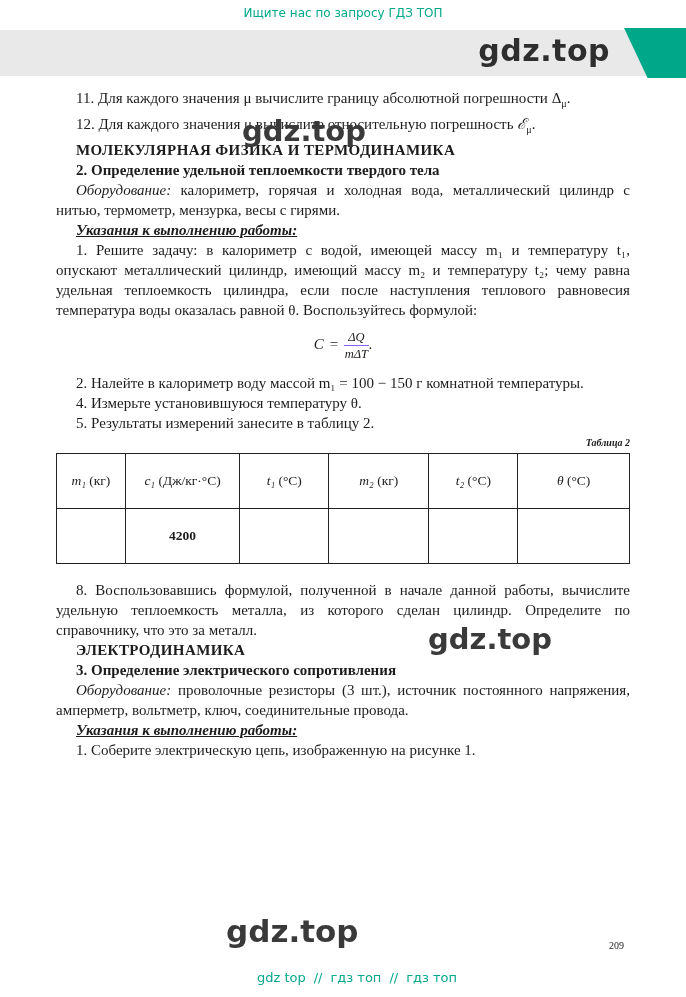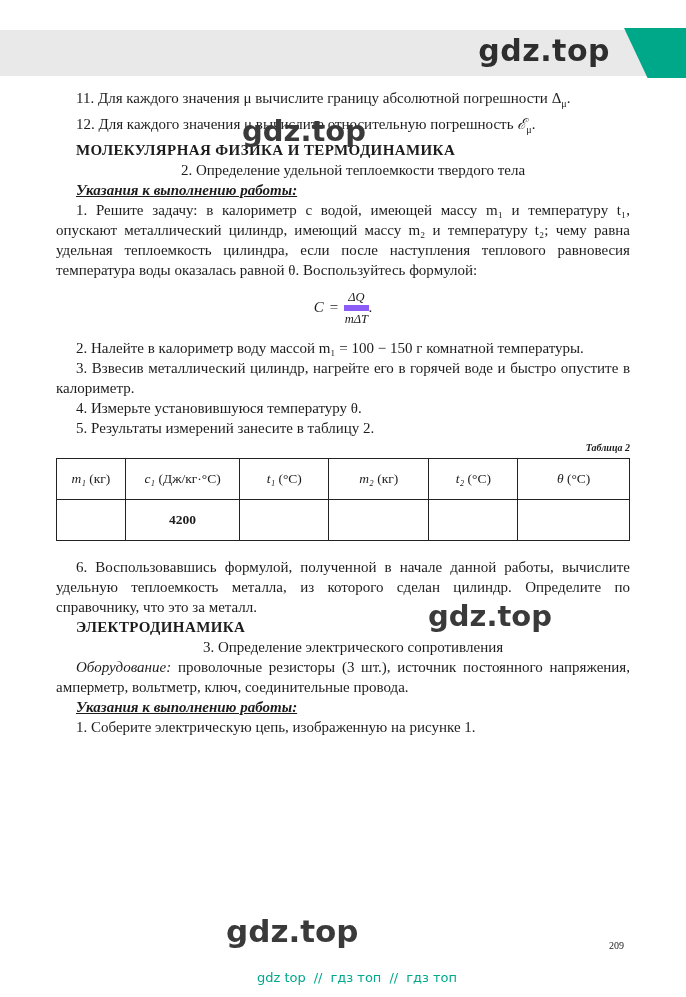--- a/index.html
+++ b/index.html
@@ -35,37 +35,37 @@
     position:absolute;top:88px;left:56px;width:574px;
     font-size:15px;line-height:20px;text-align:justify;
   }
   .content p{margin:0;text-indent:20px;}
   sub{font-size:10px;}
   .script-e{font-style:italic;font-family:"DejaVu Serif", serif;}
   .chapter-heading{
     text-align:left;text-indent:0;font-weight:bold;letter-spacing:0.4px;
     margin:17px 0 13px;
   }
-  .section-heading{text-align:center;text-indent:0;font-weight:normal;margin:12px 0 13px;}
+  .section-heading{text-align:left;text-indent:0;font-weight:bold;margin:12px 0 13px;}
   .lead-italic{font-style:italic;}
   .instr-heading{font-style:italic;font-weight:bold;text-decoration:underline;}
   .formula-block{text-align:center;text-indent:0 !important;margin:9px 0 10px;}
   .f-var{font-style:italic;margin-right:6px;}
   .f-eq{margin-right:6px;}
   .frac{
     display:inline-flex;flex-direction:column;vertical-align:middle;
     font-size:12.5px;line-height:1.3;text-align:center;font-style:italic;
   }
-  .frac .num{border-bottom:6px solid #8b5cf6;padding:0 4px;}
+  .frac .num{border-bottom:1px solid #8b5cf6;padding:0 4px;}
   .table-caption{
     text-align:right;text-indent:0 !important;font-style:italic;font-weight:bold;
     font-size:10px;margin:12px 0 7px;
   }
   table{width:100%;border-collapse:collapse;font-size:13.5px;margin-bottom:16px;}
-  th,td{border:1px solid #222;text-align:center;padding:10px 4px;font-weight:normal;height:22px;}
+  th,td{border:1px solid #222;text-align:center;padding:17px 4px;font-weight:normal;height:22px;}
   th i{font-style:italic;}
   td.bold{font-weight:bold;margin-left:20px;}
   .chapter-wrap{position:relative;}
   
   .watermark{
     position:absolute;font-family:"DejaVu Sans", sans-serif;
     font-size:29px;font-weight:600;color:var(--wm);white-space:nowrap;
   }
   .wm-1{left:166px;top:7px;}
   .wm-2{left:372px;top:-11px;}
@@ -77,52 +77,53 @@
     font-family:"DejaVu Sans", sans-serif;font-size:13px;color:var(--accent);padding-left:28px;
   }
   .footer a{color:var(--accent);text-decoration:none;cursor:pointer;}
   .footer .sep{margin:0 8px;}
 </style>
 </head>
 <body>
 
 <div class="page">
 
+  <div class="top-banner">Ищите нас по запросу ГДЗ ТОП</div>
 
   <div class="header-band">
     <span class="header-logo">gdz.top</span>
     <div class="corner-accent"></div>
   </div>
 
   <div class="content">
 
     <p><span>11. Для каждого значения μ вычислите границу абсолютной погрешности Δ</span><sub>μ</sub><span>.</span></p>
 
     <p style="position:relative;"><span>12. Для каждого значения μ вычислите относительную погрешность </span><span class="script-e">ℰ</span><sub>μ</sub><span>.</span>
       <span class="watermark wm-1">gdz.top</span>
     </p>
 
     <p class="chapter-heading">МОЛЕКУЛЯРНАЯ ФИЗИКА И ТЕРМОДИНАМИКА</p>
 
     <p class="section-heading">2. Определение удельной теплоемкости твердого тела</p>
 
+    <p><i class="lead-italic">Оборудование:</i><span> калориметр, горячая и холодная вода, металлический цилиндр с нитью, термометр, мензурка, весы с гирями.</span></p>
 
     <p><span class="instr-heading">Указания к выполнению работы:</span></p>
 
     <p>1. Решите задачу: в калориметр с водой, имеющей массу m₁ и температуру t₁, опускают металлический цилиндр, имеющий массу m₂ и температуру t₂; чему равна удельная теплоемкость цилиндра, если после наступления теплового равновесия температура воды оказалась равной θ. Воспользуйтесь формулой:</p>
 
     <div class="formula-block">
       <i class="f-var">C</i><span class="f-eq">=</span><span class="frac">
           <span class="num">ΔQ</span>
           <span class="den">mΔT</span>
         </span><span>.</span>
     </div>
 
     <p>2. Налейте в калориметр воду массой m₁ = 100 − 150 г комнатной температуры.</p>
-    <p>3. Взвесив металлический цилиндр, нагрейте его в горячей воде и быстро опустите в калориметр.</p>
     <p>4. Измерьте установившуюся температуру θ.</p>
     <p>5. Результаты измерений занесите в таблицу 2.</p>
 
     <p class="table-caption">Таблица 2</p>
 
     <table>
       <colgroup>
         <col style="width:12%">
           <col style="width:20%">
           <col style="width:15.5%">
@@ -143,21 +144,21 @@
         <td></td>
         <td class="bold">4200</td>
         <td></td>
         <td></td>
         <td></td>
         <td></td>
       </tr>
     </tbody>
       </table>
 
-    <p>6. Воспользовавшись формулой, полученной в начале данной работы, вычислите удельную теплоемкость металла, из которого сделан цилиндр. Определите по справочнику, что это за металл.</p>
+    <p>8. Воспользовавшись формулой, полученной в начале данной работы, вычислите удельную теплоемкость металла, из которого сделан цилиндр. Определите по справочнику, что это за металл.</p>
 
     <div class="chapter-wrap">
       <p class="chapter-heading">ЭЛЕКТРОДИНАМИКА</p>
       <span class="watermark wm-2">gdz.top</span>
     </div>
 
     <p class="section-heading">3. Определение электрического сопротивления</p>
 
     <p><i class="lead-italic">Оборудование:</i><span> проволочные резисторы (3 шт.), источник постоянного напряжения, амперметр, вольтметр, ключ, соединительные провода.</span></p>
 

